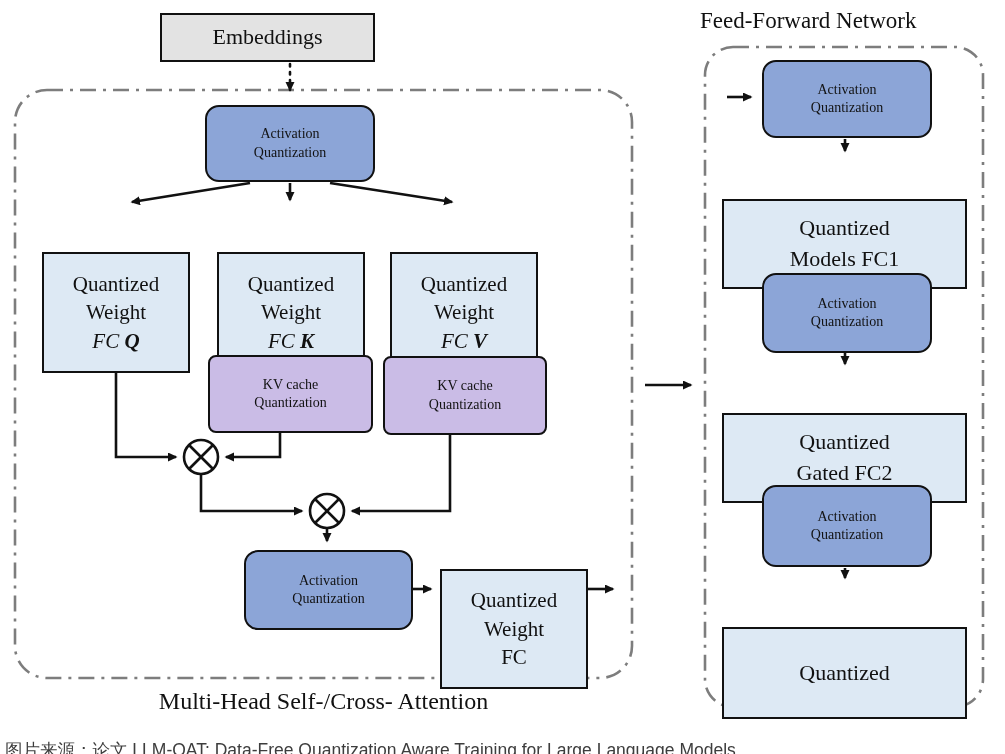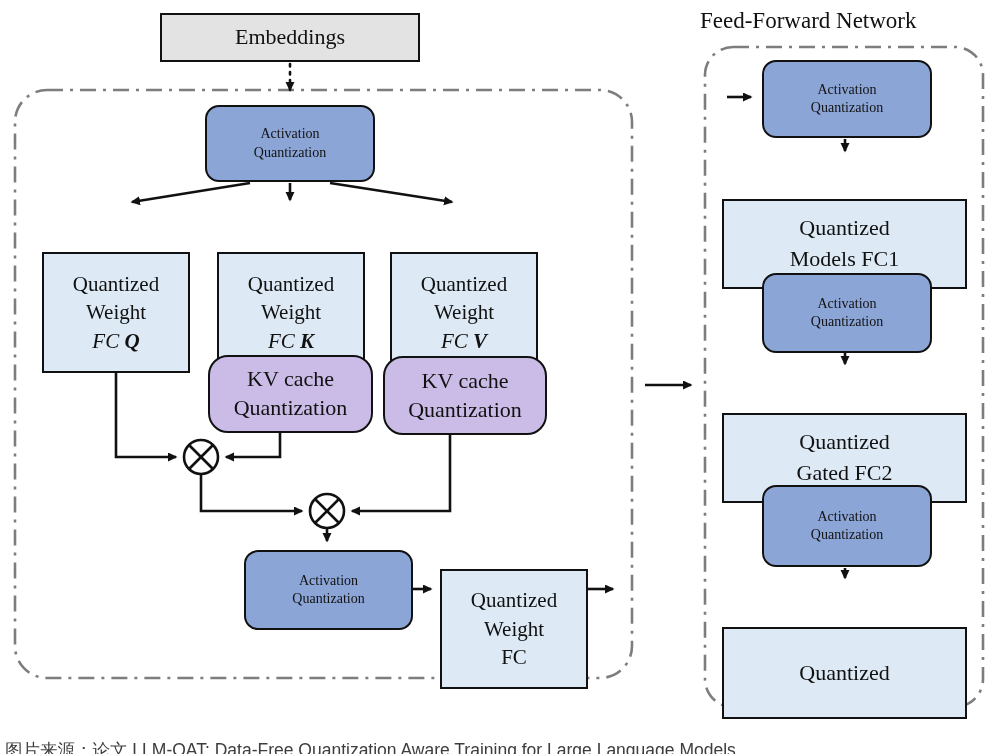--- a/index.html
+++ b/index.html
@@ -4,21 +4,21 @@
 <style>
   html,body{margin:0;padding:0;background:#fff;}
   .stage{position:relative;width:1005px;height:754px;background:#fff;overflow:hidden;
          font-family:"Liberation Serif",serif;color:#111;}
   svg.wires{position:absolute;left:0;top:0;z-index:0;}
   .box{position:absolute;box-sizing:border-box;border:2.6px solid #111;z-index:1;
        display:flex;flex-direction:column;align-items:center;justify-content:center;
        text-align:center;line-height:1.3;}
   .aq{background:var(--activation-box,#8ca5d7);border-radius:14px;font-size:14px;}
   .wt{background:var(--weight-box,#dde9f4);font-size:21px;line-height:1.35;margin-top:40px;}
-  .kv{background:var(--kv-cache-box,#cabce6);border-radius:20px;font-size:22px;}
+  .kv{background:var(--kv-cache-box,#cabce6);border-radius:8px;font-size:14px;}
   .emb{background:var(--embeddings-box,#e3e3e3);font-size:22px;}
   .b{font-weight:bold;}
   .bl{white-space:nowrap;font-style:italic;}
   .panel-title{position:absolute;z-index:1;text-align:left;font-size:23px;}
   .attn-caption{position:absolute;z-index:1;text-align:center;font-size:24px;}
   .src-caption{position:absolute;z-index:1;font-family:"Liberation Sans",sans-serif;
                font-size:17.5px;color:#3d3d3d;white-space:nowrap;}
   .ffn-wt{font-size:22px;line-height:1.4;}
 </style>
 </head>
@@ -65,21 +65,21 @@
       <line x1="189" y1="445" x2="213" y2="469"></line>
       <line x1="189" y1="469" x2="213" y2="445"></line>
     </g>
     <g stroke="#111" stroke-width="2.6">
       <circle cx="327" cy="511" r="17" fill="#fff"></circle>
       <line x1="315" y1="499" x2="339" y2="523"></line>
       <line x1="315" y1="523" x2="339" y2="499"></line>
     </g>
   </svg>
 
-  <div class="box emb" style="left:160px;top:13px;width:260px;height:49px;">
+  <div class="box emb" style="left:160px;top:13px;width:215px;height:49px;">
     <span>Embeddings</span>
   </div>
 
   <div class="box aq" style="left:205px;top:105px;width:170px;height:77px;">
     <span>Activation</span>
     <span>Quantization</span>
   </div>
 
   <div class="box wt" style="left:42px;top:212px;width:148px;height:121px;">
     <span>Quantized</span>
@@ -113,20 +113,21 @@
     <span>Activation</span>
     <span>Quantization</span>
   </div>
 
   <div class="box wt" style="left:440px;top:529px;width:148px;height:120px;">
     <span>Quantized</span>
     <span>Weight</span>
     <span>FC</span>
   </div>
 
+  <div class="attn-caption" style="left:15px;top:688px;width:617px;">Multi-Head Self-/Cross- Attention</div>
 
   <div class="panel-title" style="left:700px;top:8px;width:290px;">Feed-Forward Network</div>
 
   <div class="box aq" style="left:762px;top:60px;width:170px;height:78px;">
     <span>Activation</span>
     <span>Quantization</span>
   </div>
 
   <div class="box wt ffn-wt" style="left:722px;top:159px;width:245px;height:90px;">
     <span>Quantized</span>

